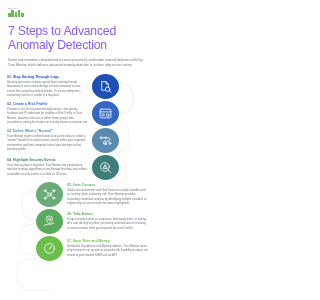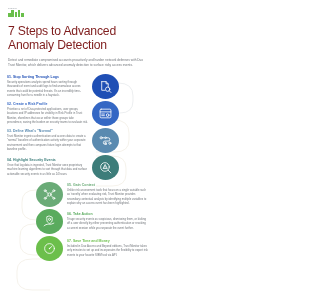--- a/index.html
+++ b/index.html
@@ -25,21 +25,21 @@
   }
   .logo-duo { display: flex; align-items: flex-end; gap: 0.7px; height: 7px; }
   .logo-bar { width: 2.6px; background: #6abf4b; }
   .logo-bar.b1 { height: 4px; }
   .logo-bar.b2 { height: 7px; }
   .logo-bar.b3 { height: 5.5px; }
   .logo-bar.b4 { height: 7px; }
   .logo-bar.b5 { height: 4.5px; }
 
   .page-title {
-    font-size: 12.2px; line-height: 1.16; color: #7f1d1d;
+    font-size: 12.2px; line-height: 1.16; color: #8b5cf6;
     font-weight: 400; letter-spacing: -0.2px; margin-bottom: 5px;
   }
   .page-subtitle {
     font-size: 3.1px; line-height: 1.65; color: #6f7378;
     letter-spacing: 0.03px; max-width: 137px;
   }
 
   
   .flow-svg {
     position: absolute; left: 0; top: 0;

